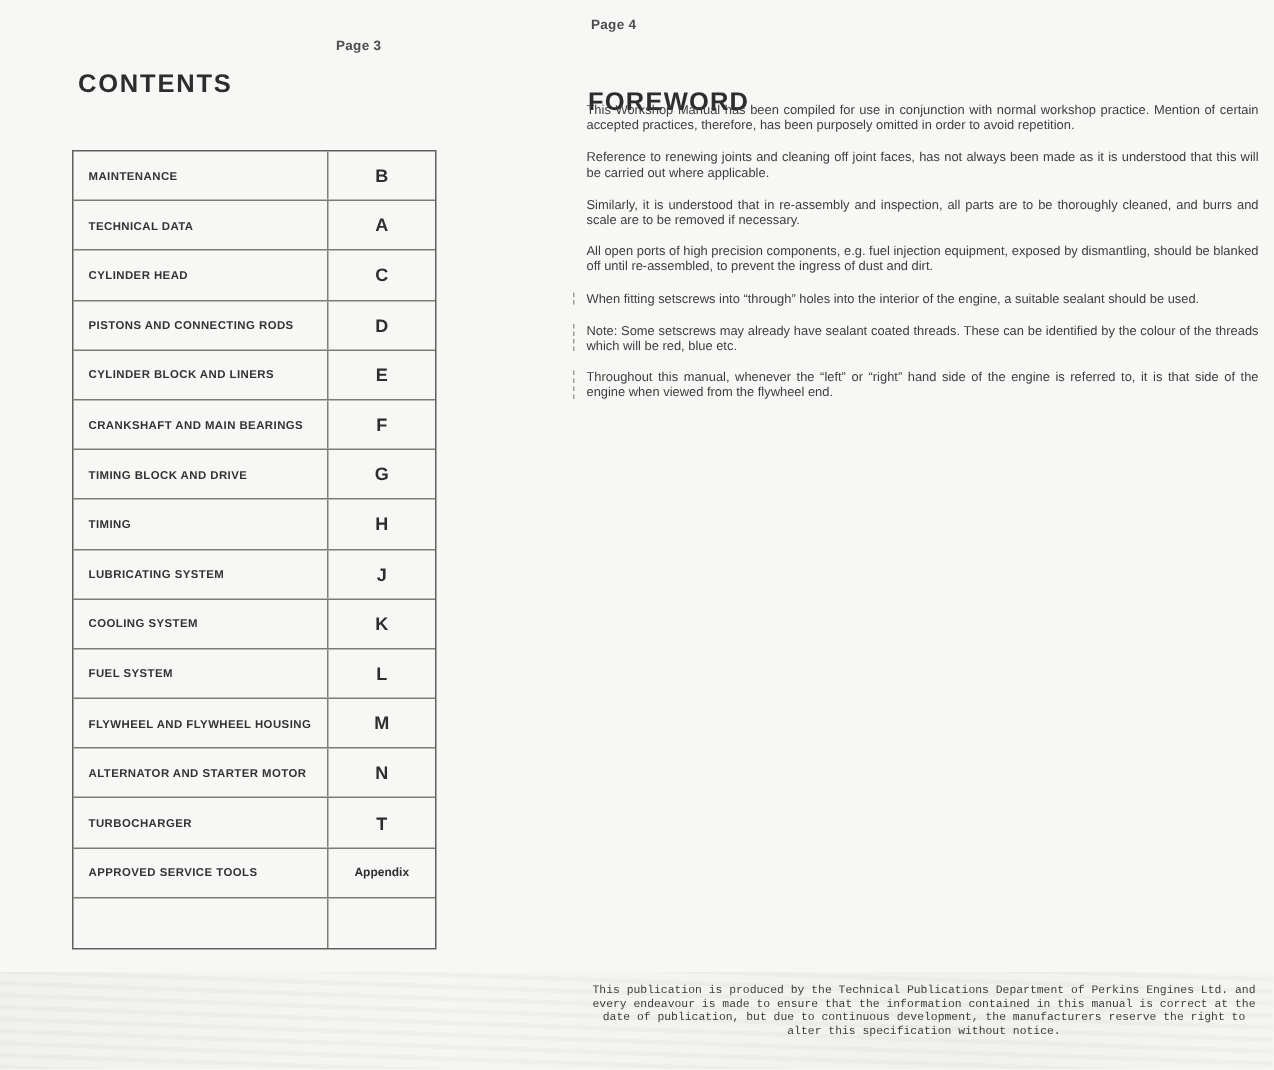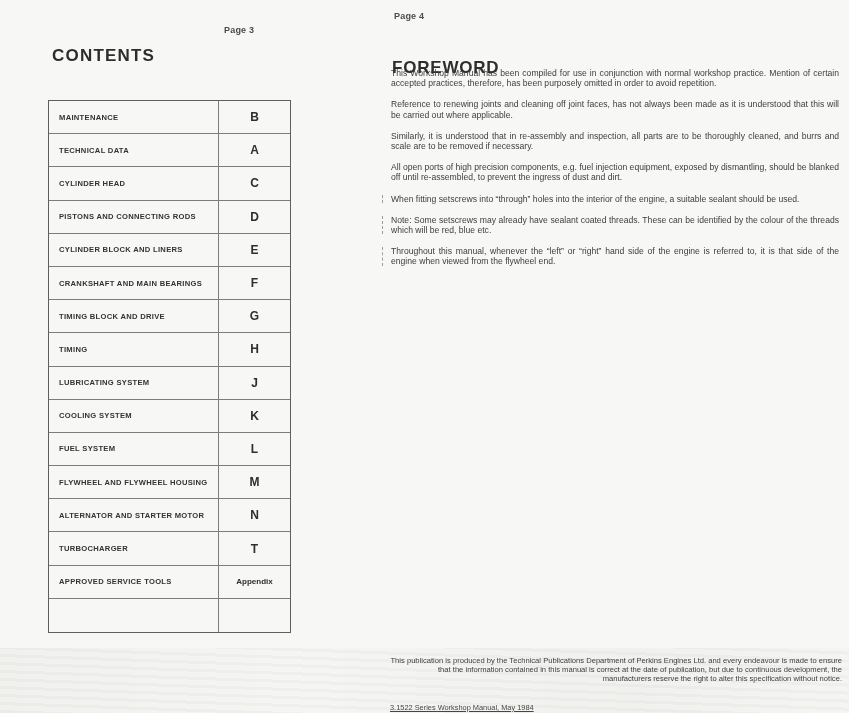--- a/index.html
+++ b/index.html
@@ -93,21 +93,21 @@
     content: "";
     position: absolute; left: -9px; top: 1px; bottom: 1px;
     width: 0; border-left: 1px dashed #9d9d99;
   }
 
   .page-footer {
     position: absolute; left: 10px; top: 657px;
     width: 452px; z-index: 1;
   }
   .footer-disclaimer {
-    font-size: 7.6px; line-height: 8.9px; color: #3d3d3d; text-align: right;
+    font-size: 7.6px; line-height: 8.9px; color: #3d3d3d; text-align: center; font-family: Liberation Mono, monospace;
   }
   .footer-edition {
     margin-top: 19px;
     font-size: 7.4px; color: #454545; text-decoration: underline;
   }
 </style>
 </head>
 <body>
 
 <div class="scan-noise"></div>

